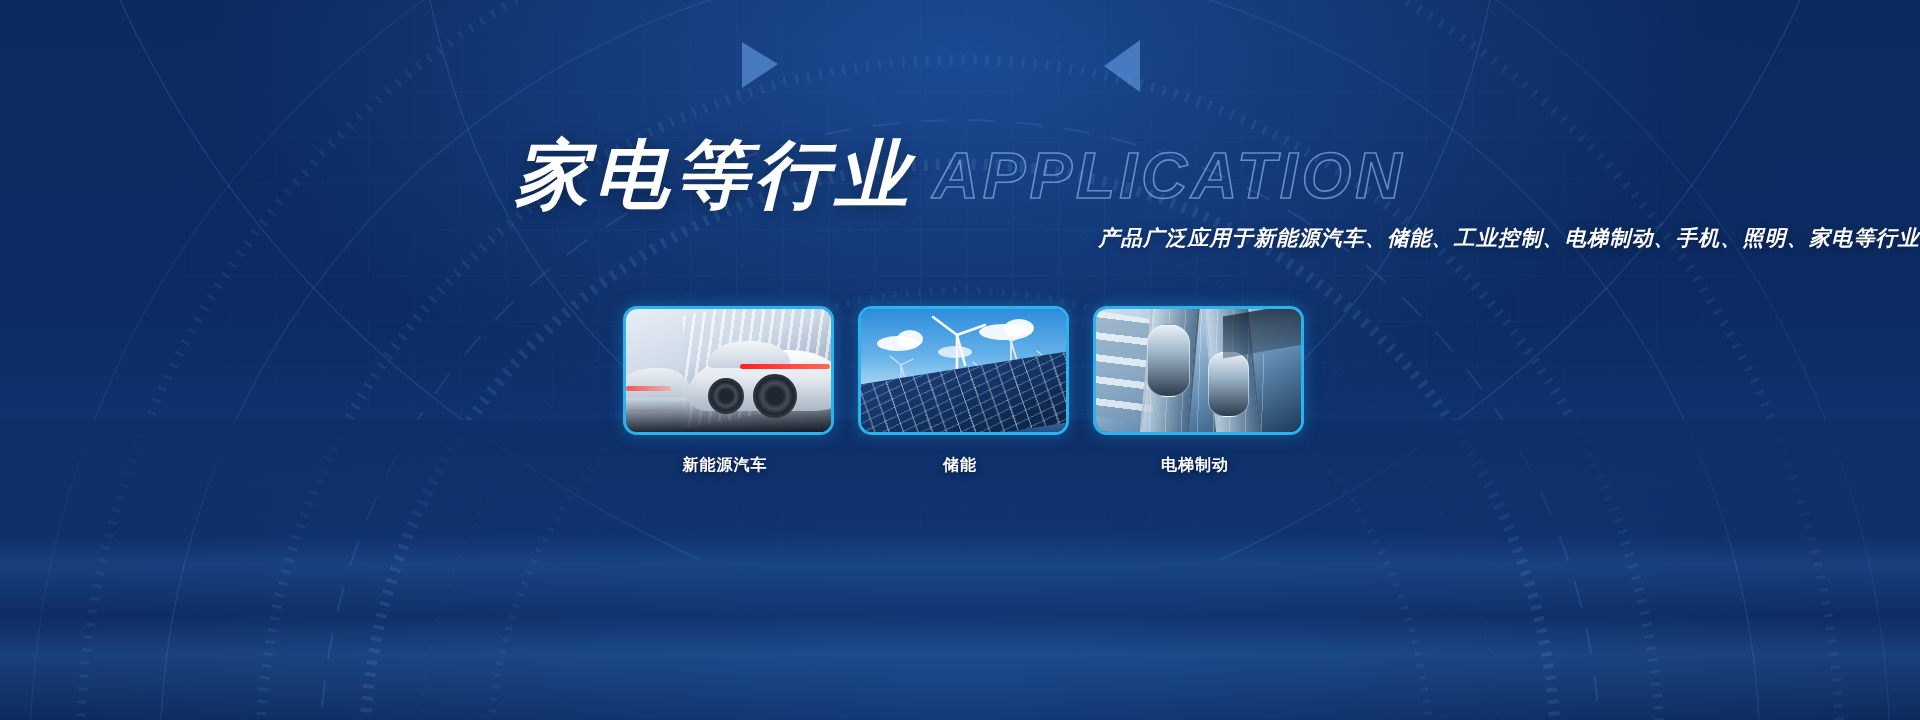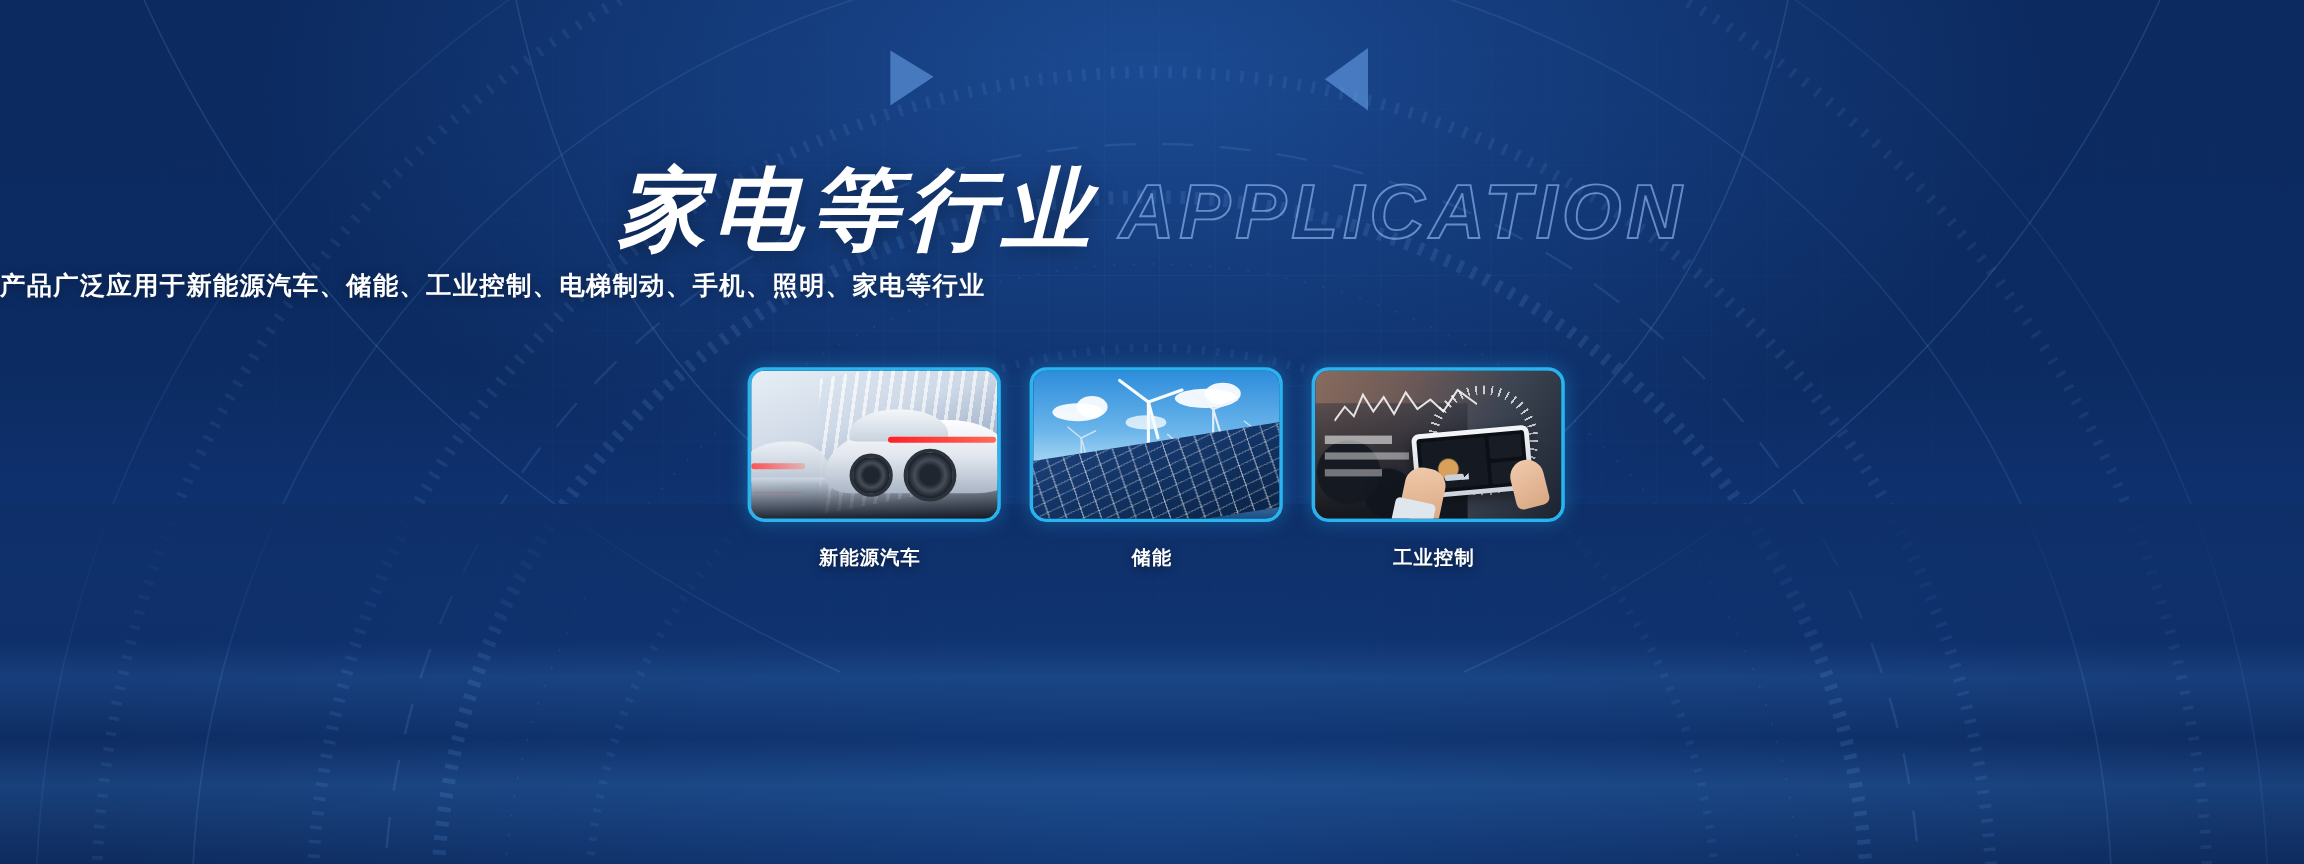--- a/index.html
+++ b/index.html
@@ -62,22 +62,22 @@
     text-shadow:0 3px 18px rgba(0,0,0,.35);
     vertical-align:middle;
   }
   .headline .en{
     font-size:64px;font-weight:bold;font-style:italic;letter-spacing:4px;
     color:transparent;
     -webkit-text-stroke:1.6px rgba(150,190,245,.62);
     margin-left:18px;vertical-align:middle;
   }
   .subtitle{
-    position:absolute;top:224px;left:0;right:0;text-align:left;
-    font-size:21px;font-weight:bold;color:#ffffff;
+    position:absolute;top:224px;left:0;right:0;text-align:right;
+    font-size:21px;font-weight:bold;font-style:italic;color:#ffffff;
     letter-spacing:1.2px;white-space:nowrap;
     text-shadow:0 2px 10px rgba(0,0,0,.35);
   }
 
   
   .cards{
     position:absolute;top:306px;left:0;right:0;
     display:flex;justify-content:center;align-items:flex-start;gap:30px;
   }
   .card{width:205px;}
@@ -372,44 +372,31 @@
                 <line x1="120" y1="60" x2="112" y2="53"></line>
               <line x1="120" y1="60" x2="129" y2="56"></line>
             </g>
           </svg>
           <div class="panels"></div>
         </div>
       </div>
       <div class="caption">储能</div>
     </div>
 
+
     <div class="card">
       <div class="thumb">
-        <div class="art art-ind">
-          <div class="mach"></div>
-          <div class="hud"></div>
-          <svg class="spark" viewBox="0 0 110 42" preserveAspectRatio="none">
-            <polyline points="0,30 8,18 15,26 22,8 30,22 38,10 46,24 55,6 64,20 74,12 84,22 95,4 110,16" fill="none" stroke="#ffffff" stroke-opacity=".85" stroke-width="1.6"></polyline>
-          </svg>
-          <div class="dial"></div>
-          <div class="tablet">
-            <div class="screen">
-              <div class="scr-a">
-                  <div class="robot"></div>
-                </div>
-              <div class="scr-col">
-                  <div class="scr-b"></div>
-                  <div class="scr-b"></div>
-                </div>
-            </div>
-          </div>
-          <div class="hand h1"></div>
-          <div class="hand h2"></div>
-          <div class="sleeve"></div>
+        <div class="art art-elev">
+          <div class="balc"></div>
+          <div class="shaftA"></div>
+          <div class="shaftB"></div>
+          <div class="rails"></div>
+          <div class="carA"></div>
+          <div class="carB"></div>
+          <div class="ceil"></div>
         </div>
       </div>
-      <div class="caption">工业控制</div>
+      <div class="caption">电梯制动</div>
     </div>
-
 
 
   </div>
 </div>
 
 </body></html>

